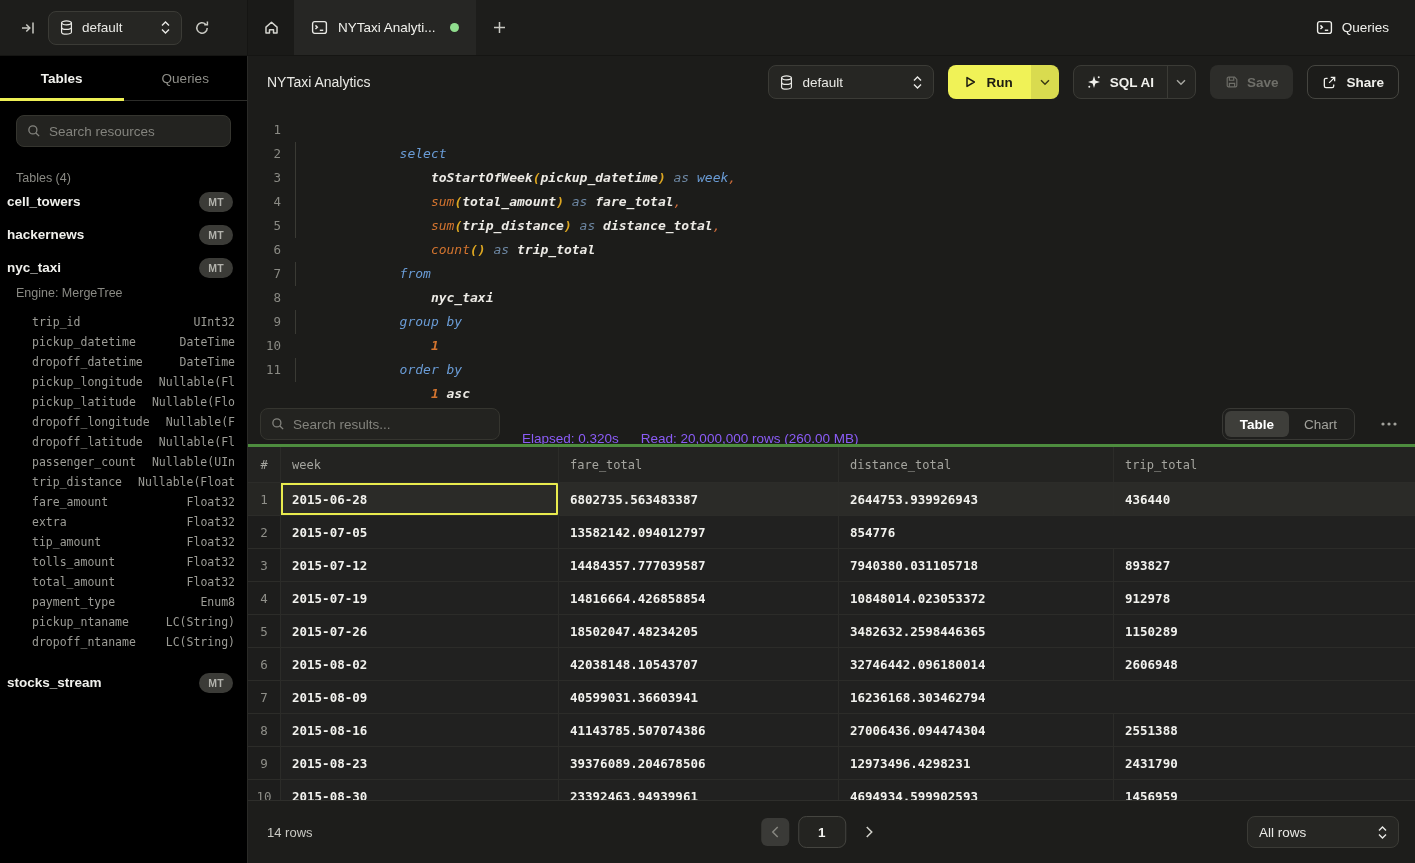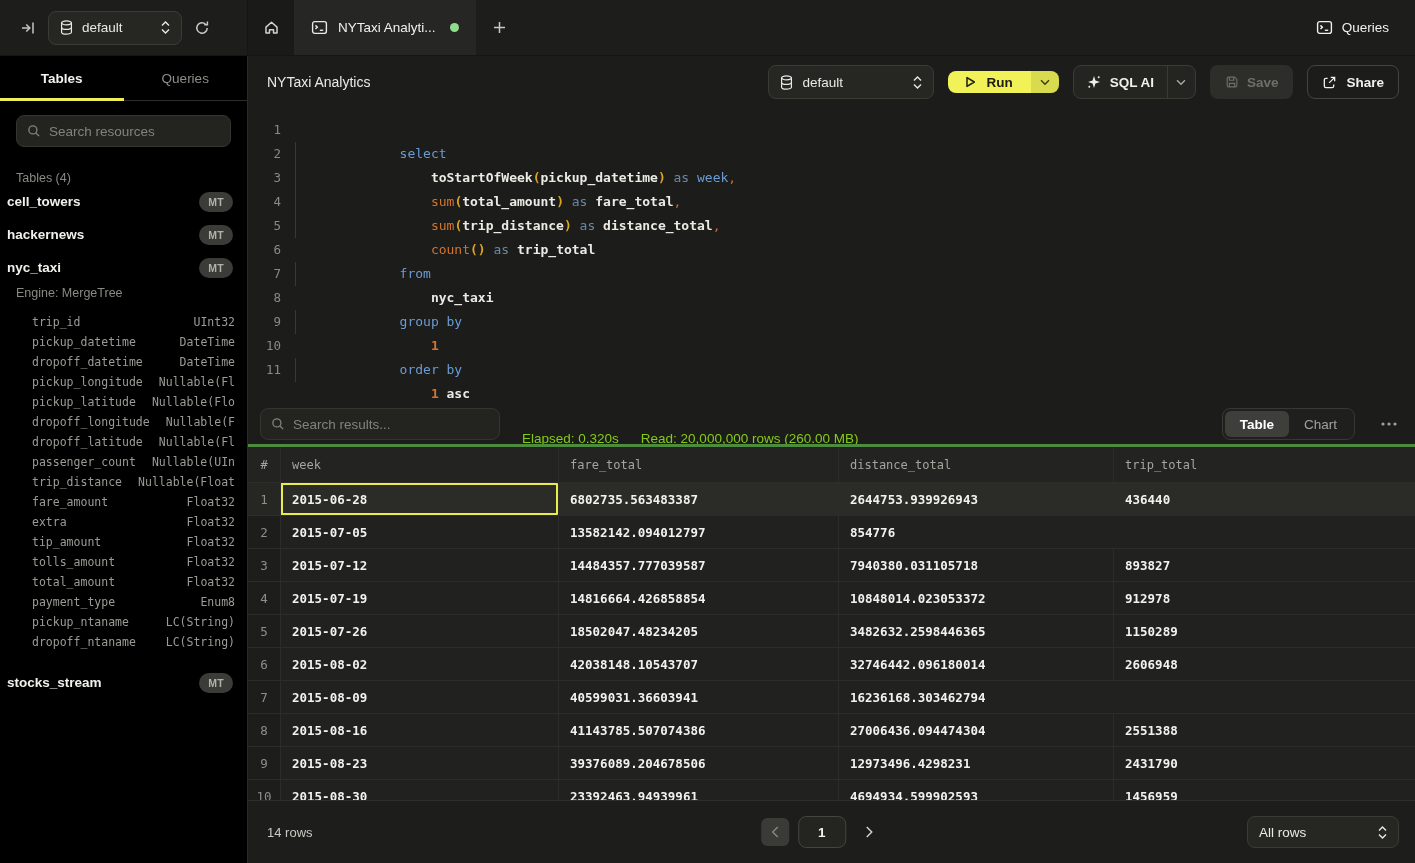--- a/index.html
+++ b/index.html
@@ -51,48 +51,48 @@
   .col-row { display:flex; justify-content:space-between; height:20px; align-items:center; padding:0 12px 0 32px;
     font-family:"DejaVu Sans Mono", monospace; font-size:11.5px; color:#9c9c96; white-space:nowrap; overflow:hidden; }
   .col-type { margin-left:8px; }
   .side-gap { height:14px; flex:none; }
 
   
   .query-header { height:52px; flex:none; display:flex; align-items:center; padding:0 16px 0 19px; gap:14px; }
   .qh-title { font-size:14px; color:#e9e9e5; }
   .qh-spacer { flex:1; }
   .qh-db-select { width:166px; }
-  .run-btn { display:flex; height:22px; border-radius:8px; overflow:hidden; cursor:pointer; }
+  .run-btn { display:flex; height:34px; border-radius:8px; overflow:hidden; cursor:pointer; }
   .run-main { background:#f0f257; color:#1d1d12; display:flex; align-items:center; gap:9px; padding:0 18px 0 15px; font-weight:600; font-size:13.5px; }
   .run-caret { background:#d9db4f; width:28px; display:flex; align-items:center; justify-content:center; color:#3c3c14; }
   .sqlai-btn { display:flex; height:34px; background:#242421; border:1px solid #3b3b36; border-radius:8px; overflow:hidden; cursor:pointer; }
   .sqlai-main { display:flex; align-items:center; gap:9px; padding:0 13px; color:#f0f0ec; font-weight:600; font-size:13.5px; }
   .sqlai-caret { width:28px; border-left:1px solid #3b3b36; display:flex; align-items:center; justify-content:center; color:#a5a59f; }
   .save-btn { height:34px; background:#2d2d2a; color:#6f6f69; border:none; border-radius:8px; display:flex; align-items:center; gap:8px; padding:0 15px; font-size:13.5px; font-weight:600; cursor:default; }
   .share-btn { height:34px; background:transparent; color:#f0f0ec; border:1px solid #454540; border-radius:8px; display:flex; align-items:center; gap:9px; padding:0 14px; font-size:13.5px; font-weight:600; cursor:pointer; }
 
   
   .editor { height:296px; flex:none; padding:10px 0 0 7px; cursor:text; overflow:hidden; }
   .eline { display:flex; height:24px; line-height:24px; }
   .lnum { width:26px; flex:none; text-align:right; color:#8a8a84; font-family:"DejaVu Sans Mono", monospace; font-size:12.5px; }
   .lcode { margin-left:9px; position:relative; white-space:pre; font-family:"DejaVu Sans Mono", monospace; font-size:13px; color:#d9d9d4; }
   .lcode.guide::before { content:''; position:absolute; left:5px; top:0; bottom:0; border-left:1px solid #3a3a34; }
-  .tok { white-space:pre; }
+  .tok { white-space:pre;font-style:italic; }
   .tok.kw  { color:#6a9cd6; }
   .tok.as  { color:#6d87a3; }
   .tok.fn  { color:#d3742f; }
   .tok.pr  { color:#dca621; font-weight:700; }
   .tok.id  { color:#eceae5; font-weight:700; }
   .tok.pun { color:#c96a3a; }
   .tok.num { color:#d3742f; font-weight:700; }
 
   
   .results-toolbar { height:40px; flex:none; display:flex; align-items:center; padding:0 14px 0 12px; gap:22px; }
   .rt-search { width:240px; margin:0; flex:none; }
-  .rt-stat { color:#84cc16; font-size:13.5px; white-space:nowrap;margin-top:29px; }
+  .rt-stat { color:#8b5cf6; font-size:13.5px; white-space:nowrap;margin-top:29px; }
   .rt-spacer { flex:1; }
   .seg { display:flex; background:#1f1f1d; border:1px solid #383834; border-radius:8px; padding:2px; height:32px; }
   .seg-opt { display:flex; align-items:center; padding:0 15px; border-radius:6px; color:#a2a29c; font-size:13.5px; cursor:pointer; }
   .seg-opt.active { background:#3e3e3a; color:#ffffff; font-weight:600; }
   .rt-more { color:#a2a29c; cursor:pointer; padding:0 4px; }
 
   
   .results-grid { flex:none; border-top:3px solid #4d8c3e; }
   .grid-row { display:grid; grid-template-columns:32px 278px 280px 275px 1fr; }
   .thead { background:#232321; border-bottom:1px solid #2c2c29; height:36px; }

